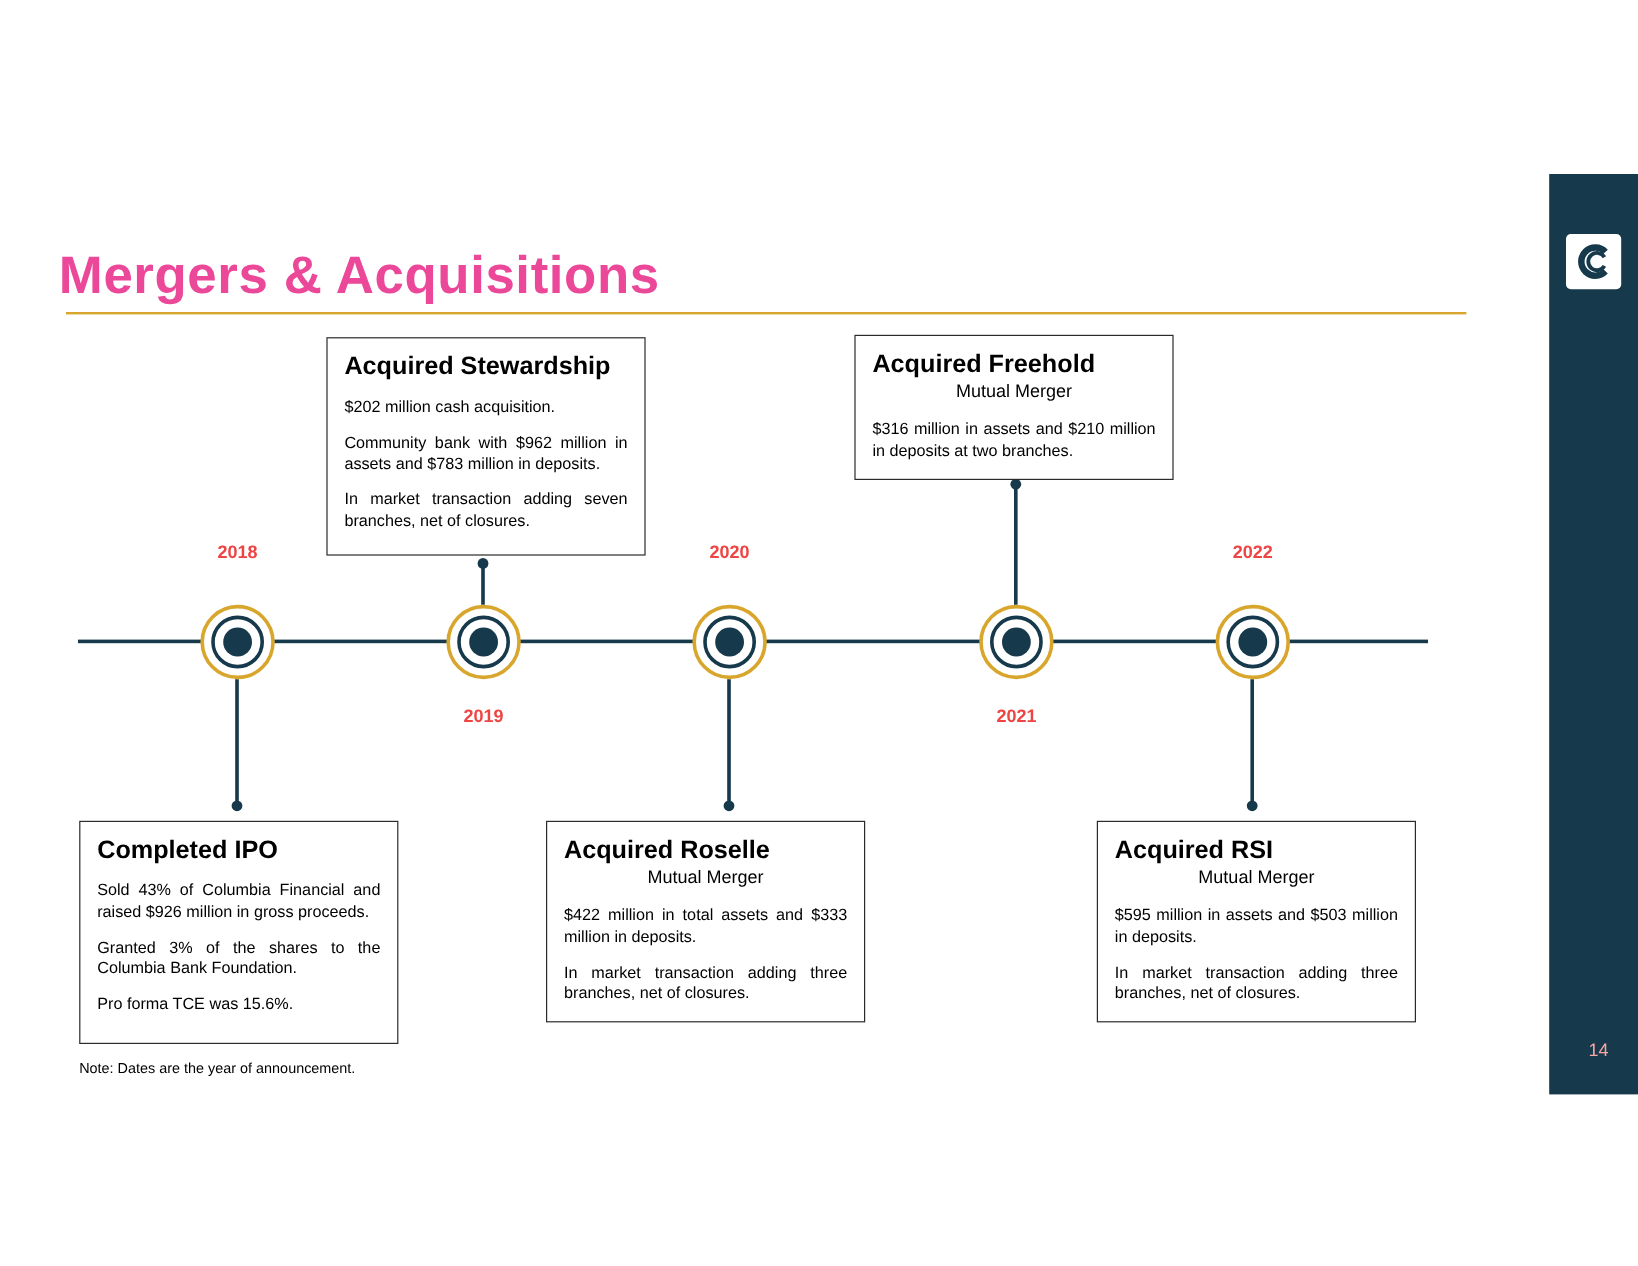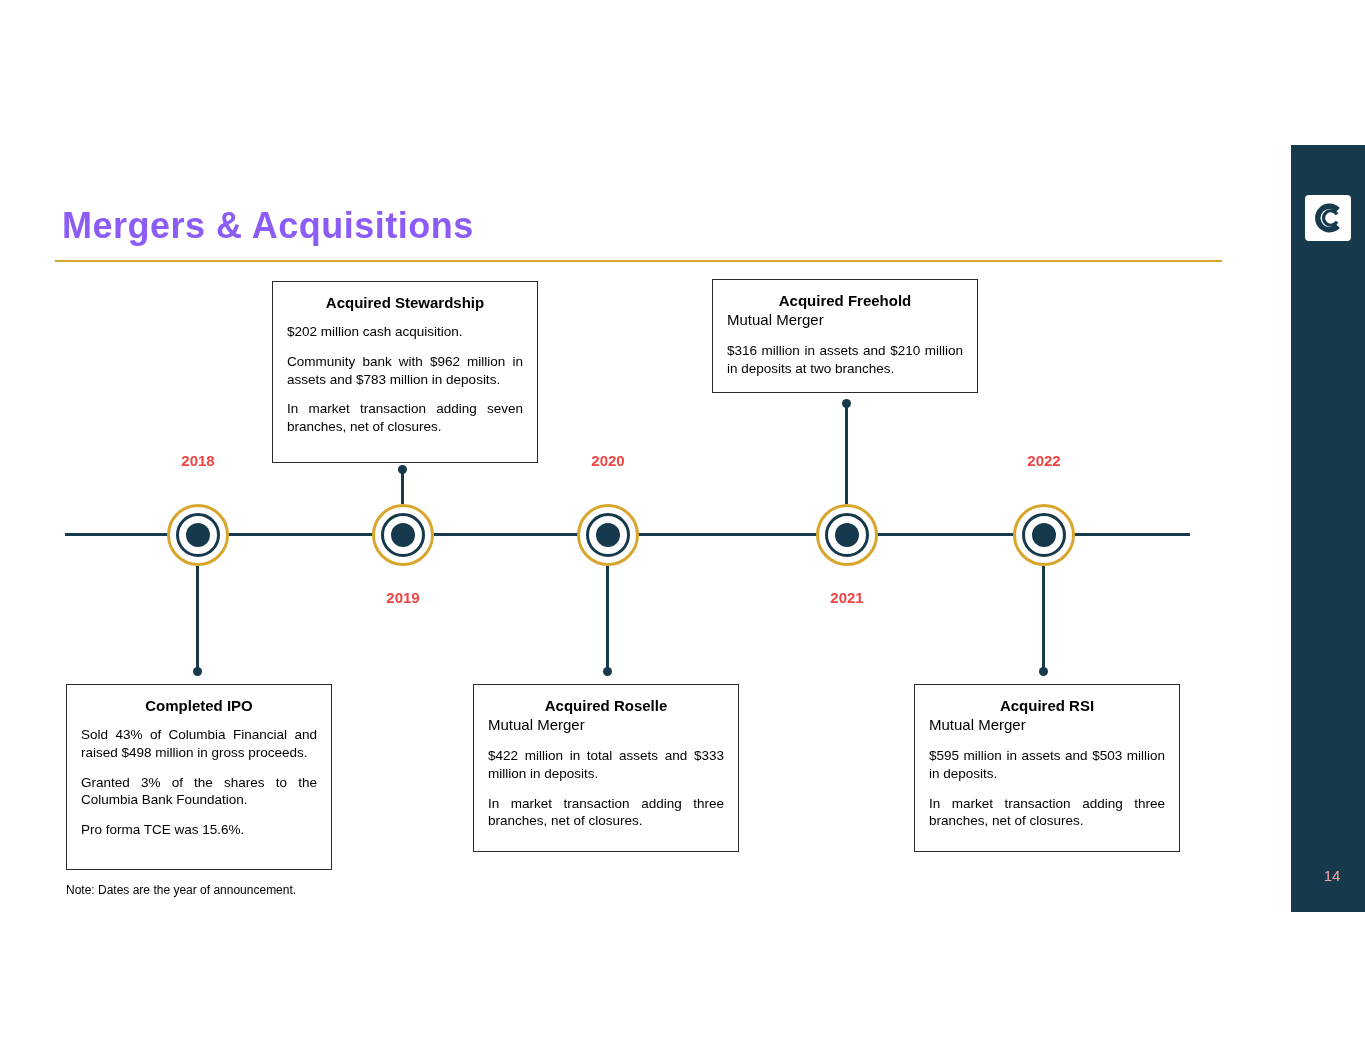--- a/index.html
+++ b/index.html
@@ -9,27 +9,27 @@
     height: 1055px;
     background: #ffffff;
     overflow: hidden;
     font-family: "Liberation Sans", sans-serif;
     color: #000000;
   }
 
   
   .title {
     position: absolute;
-    left: 62px;
+    left: 49px;
     top: 205px;
     margin: 0;
-    font-size: 36px;
+    font-size: 44px;
     font-weight: 700;
     letter-spacing: 0.5px;
-    color: #8b5cf6;
+    color: #ec4899;
   }
   .title-rule {
     position: absolute;
     left: 55px;
     top: 260px;
     width: 1167px;
     height: 2px;
     background: #d8a62c;
   }
 
@@ -127,27 +127,28 @@
   
   .evbox {
     position: absolute;
     width: 236px;
     background: #ffffff;
     border: 1px solid #2b2b2b;
     padding: 12px 14px 2px 14px;
     z-index: 3;
   }
   .evtitle {
-    text-align: center;
-    font-size: 15px;
+    text-align: left;
+    font-size: 21px;
     font-weight: 700;
     margin: 0 0 12px 0;
   }
   .evtitle.has-sub { margin-bottom: 2px; }
   .evsub {
+    text-align: center;
     font-size: 15px;
     font-weight: 400;
     margin: 0 0 14px 0;
   }
   .evp {
     font-size: 13.5px;
     line-height: 1.32;
     text-align: justify;
     margin: 0 0 12px 0;
   }
@@ -235,26 +236,26 @@
   </div>
 
   <div class="evbox" style="left:712px; top:279px; min-height:96px">
     <div class="evtitle has-sub">Acquired Freehold</div>
     <div class="evsub">Mutual Merger</div>
     <p class="evp">$316 million in assets and $210 million in deposits at two branches.</p>
   </div>
 
   <div class="evbox" style="left:66px; top:684px; min-height:170px">
     <div class="evtitle">Completed IPO</div>
-    <p class="evp">Sold 43% of Columbia Financial and raised $498 million in gross proceeds.</p>
+    <p class="evp">Sold 43% of Columbia Financial and raised $926 million in gross proceeds.</p>
     <p class="evp">Granted 3% of the shares to the Columbia Bank Foundation.</p>
     <p class="evp">Pro forma TCE was 15.6%.</p>
   </div>
 
-  <div class="evbox" style="left:473px; top:684px; min-height:152px">
+  <div class="evbox" style="left:455px; top:684px; min-height:152px">
     <div class="evtitle has-sub">Acquired Roselle</div>
     <div class="evsub">Mutual Merger</div>
     <p class="evp">$422 million in total assets and $333 million in deposits.</p>
     <p class="evp">In market transaction adding three branches, net of closures.</p>
   </div>
 
   <div class="evbox" style="left:914px; top:684px; min-height:152px">
     <div class="evtitle has-sub">Acquired RSI</div>
     <div class="evsub">Mutual Merger</div>
     <p class="evp">$595 million in assets and $503 million in deposits.</p>

